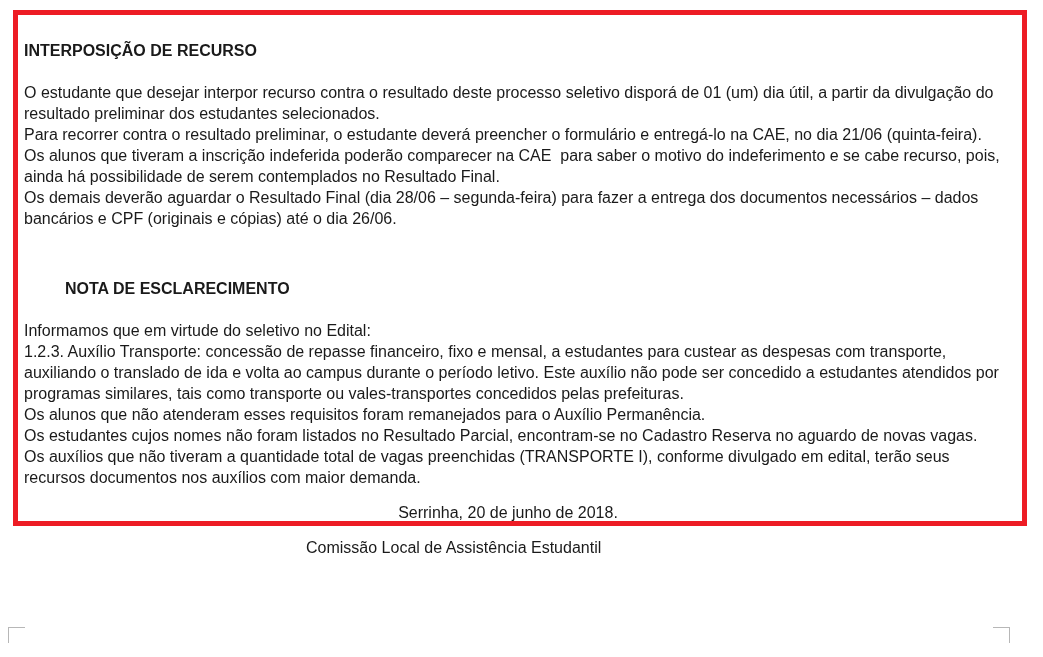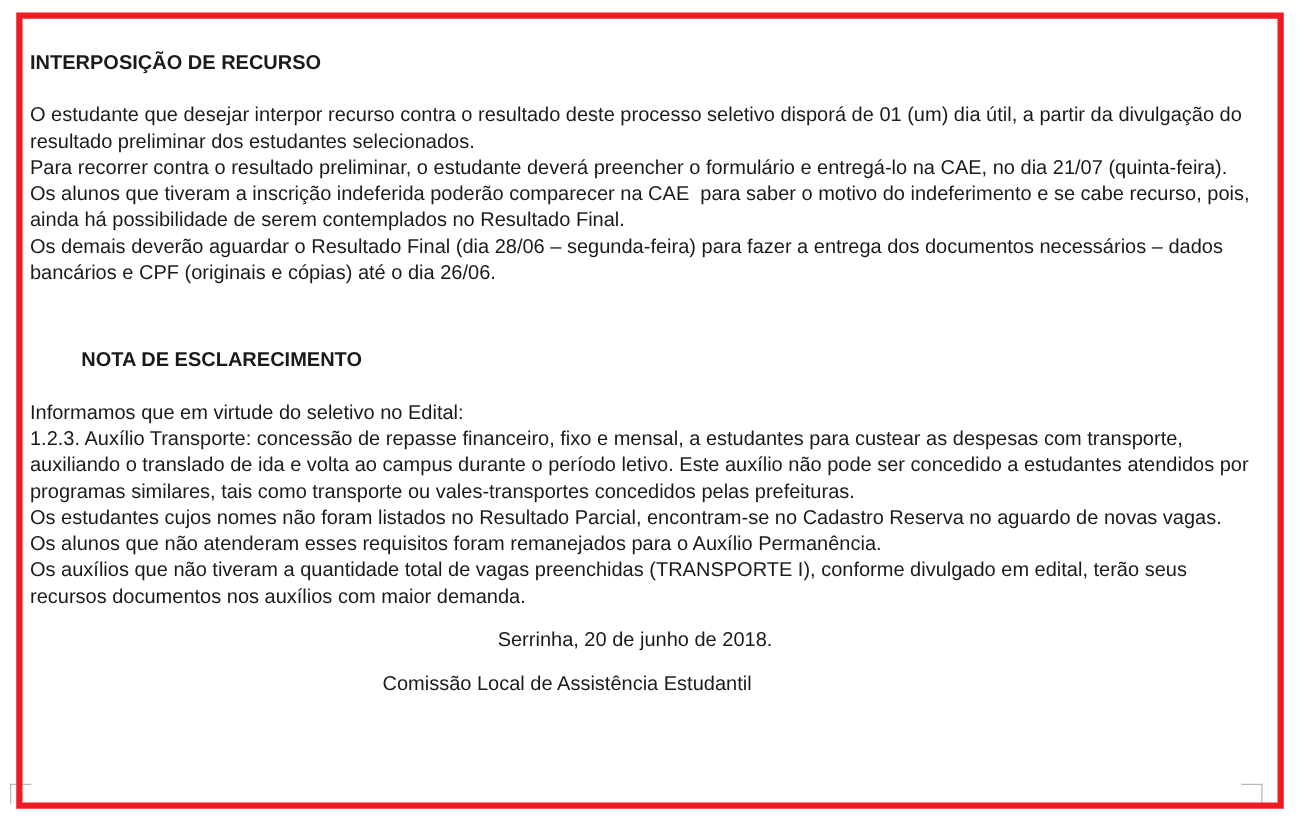--- a/index.html
+++ b/index.html
@@ -32,21 +32,21 @@
     left: 993px;
     top: 627px;
     border-top: 1px solid #b7b7b7;
     border-right: 1px solid #b7b7b7;
   }
   .notice-box {
     position: absolute;
     left: 13px;
     top: 10px;
     width: 1014px;
-    height: 637px;
+    height: 516px;
     border: 5px solid #ed1c24;
     box-sizing: border-box;
     background: transparent;
   }
   .content {
     padding: 25px 10px 0 6px;
   }
   .heading {
     font-weight: bold;
     margin: 0 0 21px 0;
@@ -77,30 +77,30 @@
 
 <div class="crop-mark crop-bl" style="border-color: rgb(183, 183, 183);"></div>
 <div class="crop-mark crop-br" style="border-color: rgb(183, 183, 183);"></div>
 
 <div class="notice-box" style="border-color: rgb(237, 28, 36);">
   <div class="content">
 
     <div class="heading">INTERPOSIÇÃO DE RECURSO</div>
 
     <p class="para">O estudante que desejar interpor recurso contra o resultado deste processo seletivo disporá de 01 (um) dia útil, a partir da divulgação do resultado preliminar dos estudantes selecionados.</p>
-    <p class="para">Para recorrer contra o resultado preliminar, o estudante deverá preencher o formulário e entregá-lo na CAE, no dia 21/07 (quinta-feira).</p>
+    <p class="para">Para recorrer contra o resultado preliminar, o estudante deverá preencher o formulário e entregá-lo na CAE, no dia 21/06 (quinta-feira).</p>
     <p class="para">Os alunos que tiveram a inscrição indeferida poderão comparecer na CAE  para saber o motivo do indeferimento e se cabe recurso, pois, ainda há possibilidade de serem contemplados no Resultado Final.</p>
     <p class="para">Os demais deverão aguardar o Resultado Final (dia 28/06 – segunda-feira) para fazer a entrega dos documentos necessários – dados bancários e CPF (originais e cópias) até o dia 26/06.</p>
 
     <div class="heading heading2">NOTA DE ESCLARECIMENTO</div>
 
     <p class="para">Informamos que em virtude do seletivo no Edital:</p>
     <p class="para">1.2.3. Auxílio Transporte: concessão de repasse financeiro, fixo e mensal, a estudantes para custear as despesas com transporte, auxiliando o translado de ida e volta ao campus durante o período letivo. Este auxílio não pode ser concedido a estudantes atendidos por programas similares, tais como transporte ou vales-transportes concedidos pelas prefeituras.</p>
+    <p class="para">Os alunos que não atenderam esses requisitos foram remanejados para o Auxílio Permanência.</p>
     <p class="para">Os estudantes cujos nomes não foram listados no Resultado Parcial, encontram-se no Cadastro Reserva no aguardo de novas vagas.</p>
-    <p class="para">Os alunos que não atenderam esses requisitos foram remanejados para o Auxílio Permanência.</p>
     <p class="para">Os auxílios que não tiveram a quantidade total de vagas preenchidas (TRANSPORTE I), conforme divulgado em edital, terão seus recursos documentos nos auxílios com maior demanda.</p>
 
     <div class="dateline">Serrinha, 20 de junho de 2018.</div>
 
     <div class="signature">Comissão Local de Assistência Estudantil</div>
 
   </div>
 </div>
 
 </body></html>

